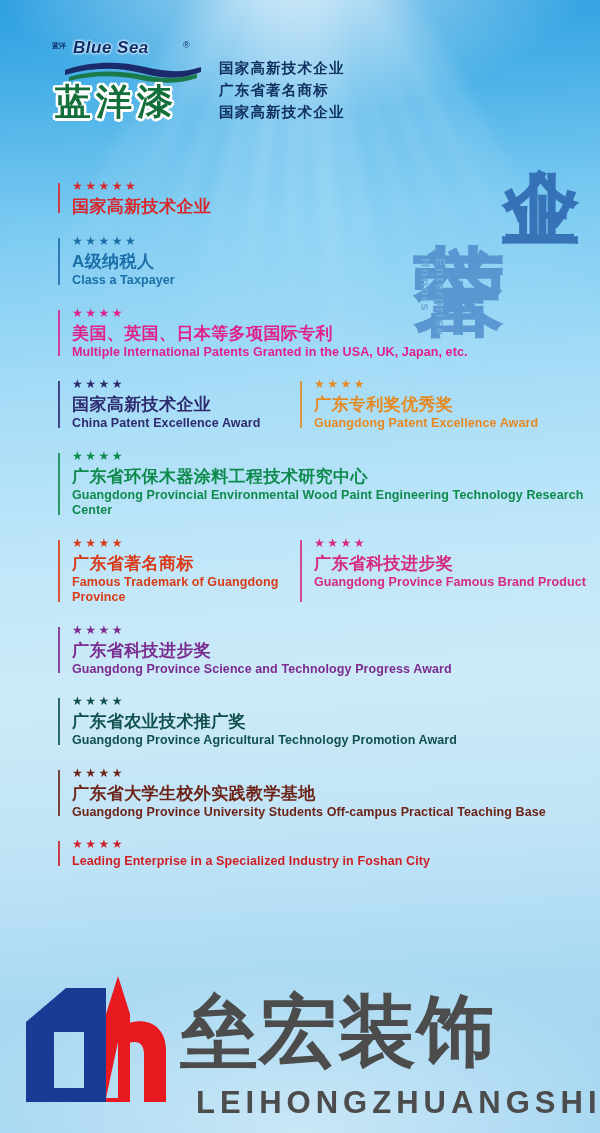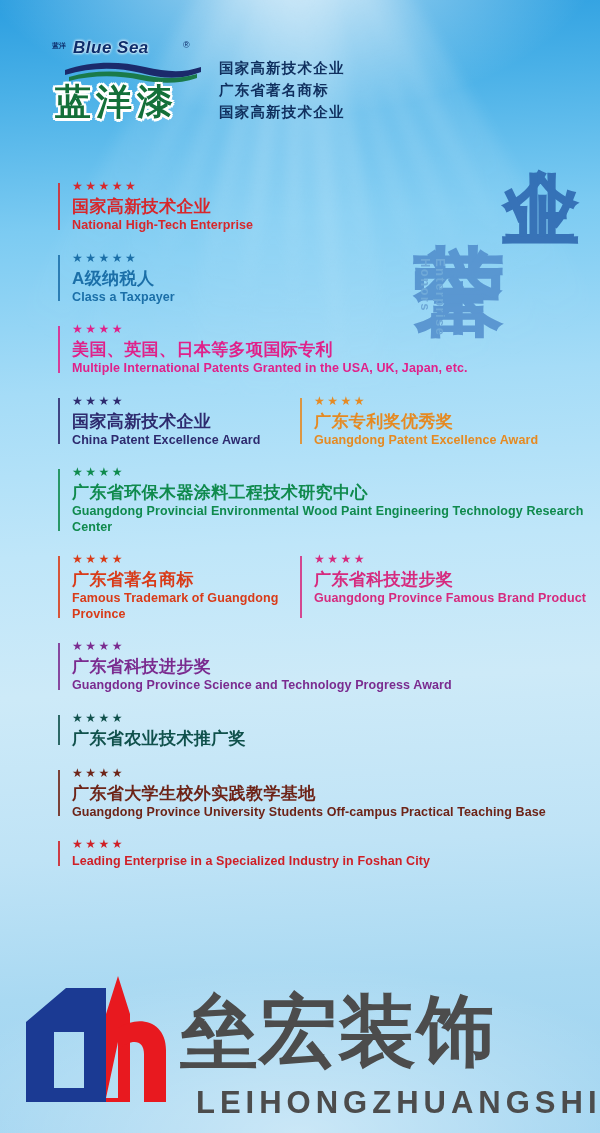--- a/index.html
+++ b/index.html
@@ -122,21 +122,20 @@
       <span>Enterprise</span>
       <span>Honors</span>
     </div>
   </div>
 
   <div class="awards" id="awards">
       <div class="row" style="margin-bottom: 18px; padding-left: 58px;">
         <div class="col" style="--c: #d7272b; width: 530px;">
           <div class="stars">★★★★★</div>
           <div class="cn">国家高新技术企业</div>
-          <div class="en">National High-Tech Enterprise</div>
         </div>
       </div>
       <div class="row" style="margin-bottom: 18px; padding-left: 58px;">
         <div class="col" style="--c: #1b6fa8; width: 530px;">
           <div class="stars">★★★★★</div>
           <div class="cn">A级纳税人</div>
           <div class="en">Class a Taxpayer</div>
         </div>
       </div>
       <div class="row" style="margin-bottom: 18px; padding-left: 58px;">
@@ -181,20 +180,21 @@
         <div class="col" style="--c: #7a2b8f; width: 530px;">
           <div class="stars">★★★★</div>
           <div class="cn">广东省科技进步奖</div>
           <div class="en">Guangdong Province Science and Technology Progress Award</div>
         </div>
       </div>
       <div class="row" style="margin-bottom: 18px; padding-left: 58px;">
         <div class="col" style="--c: #10514c; width: 530px;">
           <div class="stars">★★★★</div>
           <div class="cn">广东省农业技术推广奖</div>
+          <div class="en">Guangdong Province Agricultural Technology Promotion Award</div>
         </div>
       </div>
       <div class="row" style="margin-bottom: 18px; padding-left: 58px;">
         <div class="col" style="--c: #6d2418; width: 530px;">
           <div class="stars">★★★★</div>
           <div class="cn">广东省大学生校外实践教学基地</div>
           <div class="en">Guangdong Province University Students Off-campus Practical Teaching Base</div>
         </div>
       </div>
       <div class="row" style="margin-bottom: 18px; padding-left: 58px;">

